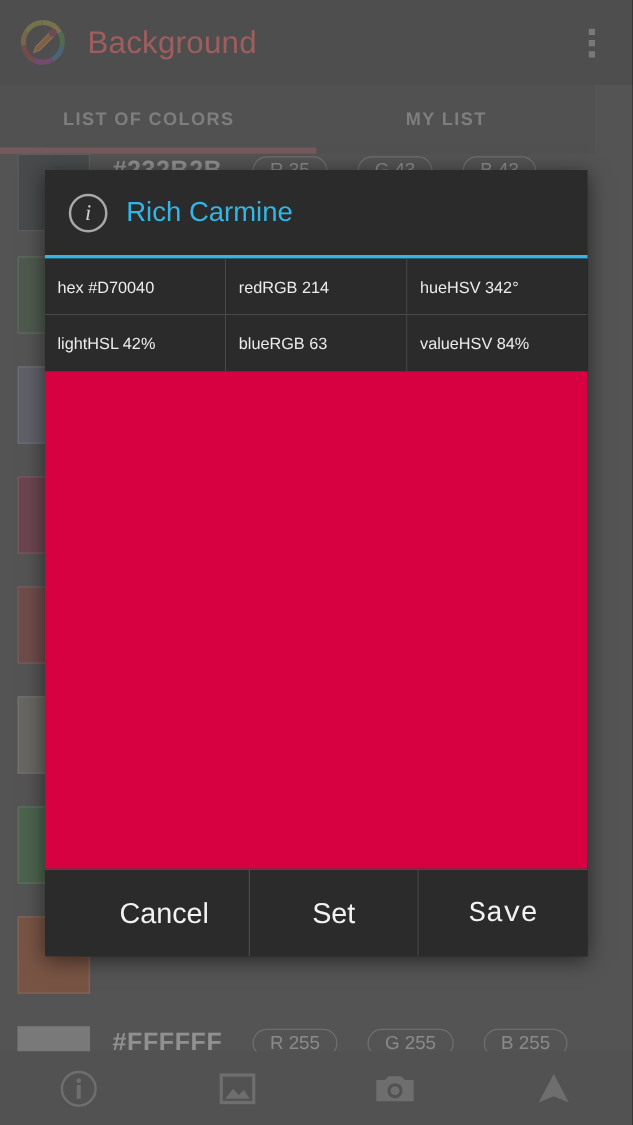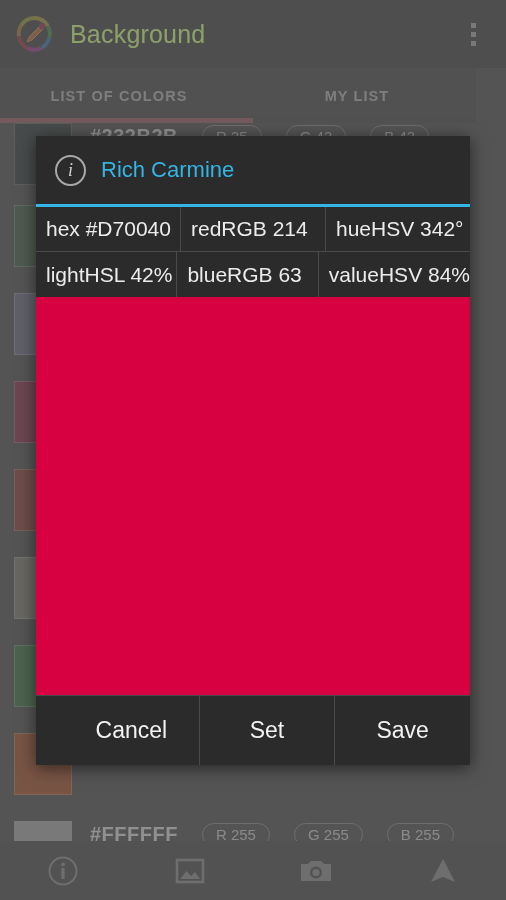--- a/index.html
+++ b/index.html
@@ -16,21 +16,21 @@
 
   .actionbar {
     position:absolute; left:0; top:0; width:506px; height:68px;
     background:#1c1c1c; display:flex; align-items:center;
   }
   .app-icon {
     width:40px; height:40px; margin-left:14px; border-radius:50%;
     position:relative; flex:0 0 auto;
   }
   .app-title {
-    margin-left:16px; color:#bef264; font-size:25px; font-weight:400;
+    margin-left:16px; color:#ef4444; font-size:25px; font-weight:400;
     letter-spacing:.2px;
   }
   .overflow-btn {
     position:absolute; right:10px; top:0; height:68px; width:46px;
     display:flex; flex-direction:column; align-items:center; justify-content:center; gap:4px;
   }
   .overflow-btn i { display:block; width:5px; height:5px; background:#8c8c8c; }
 
   .tabbar {
     position:absolute; left:0; top:68px; width:476px; height:55px;
@@ -86,34 +86,34 @@
     font-style:italic; flex:0 0 auto;
   }
   .dlg-title { margin-left:15px; color:#33b5e5; font-size:22px; }
   .dlg-rule { height:3px; background:#33b5e5; }
 
   .grid { display:flex; flex-direction:column; background:#1f1f1f; }
   .grow { display:flex; height:45px; border-bottom:1px solid #4a4a4a; }
   .grow:last-child { border-bottom:none; }
   .gcell {
     flex:1; display:flex; align-items:center; padding-left:10px;
-    border-right:1px solid #4a4a4a; color:#ececec; font-size:21px;
+    border-right:1px solid #4a4a4a; color:#ececec; font-size:13px;
     white-space:nowrap; background:#2b2b2b;
   }
   .gcell:last-child { border-right:none; }
 
   .preview { flex:1 1 auto; }
 
   .dlg-btns { height:70px; display:flex; border-top:1px solid #4a4a4a;padding-left:28px; }
   .dbtn {
     flex:1; display:flex; align-items:center; justify-content:center;
     color:#f2f2f2; font-size:23px; border-right:1px solid #4a4a4a;
     background:#2b2b2b;
   }
-  .dbtn:last-child { border-right:none; }
+  .dbtn:last-child { border-right:none;font-family:Liberation Mono, monospace; }
 </style>
 </head>
 <body>
 
 <div id="root">
 
   <div class="bg-layer">
 
     <div class="actionbar">
       <div class="app-icon">

